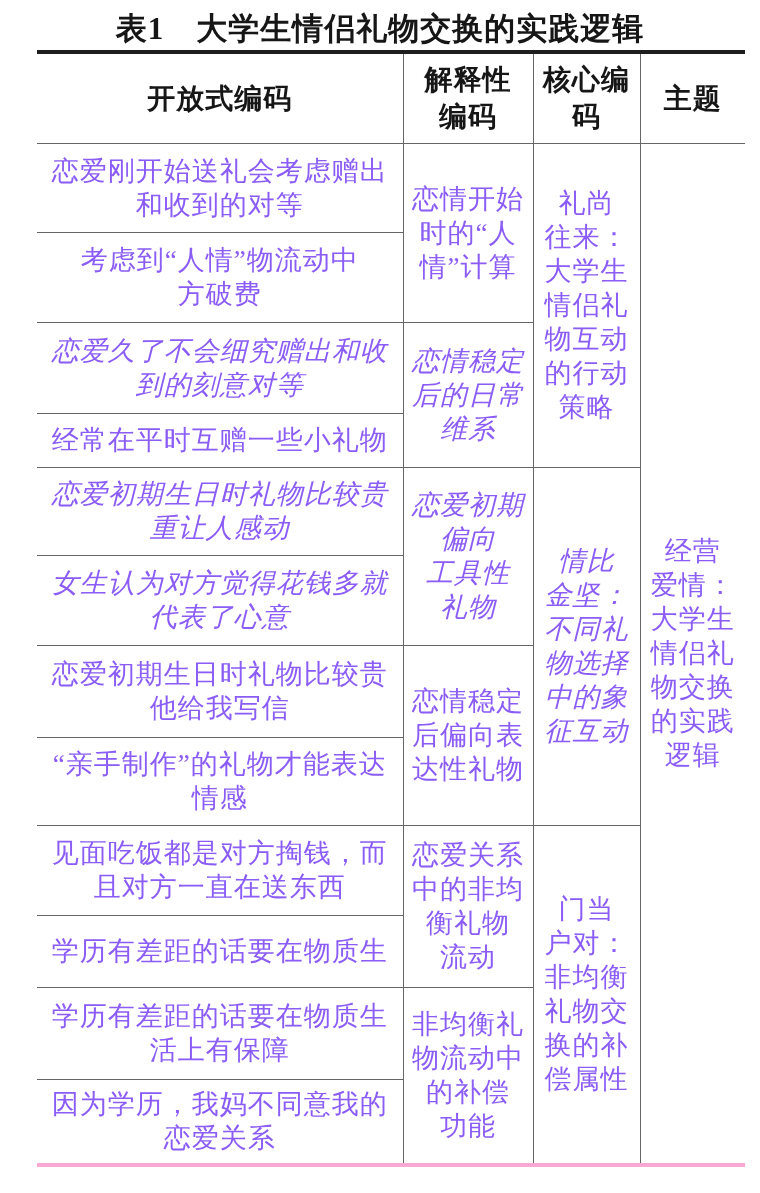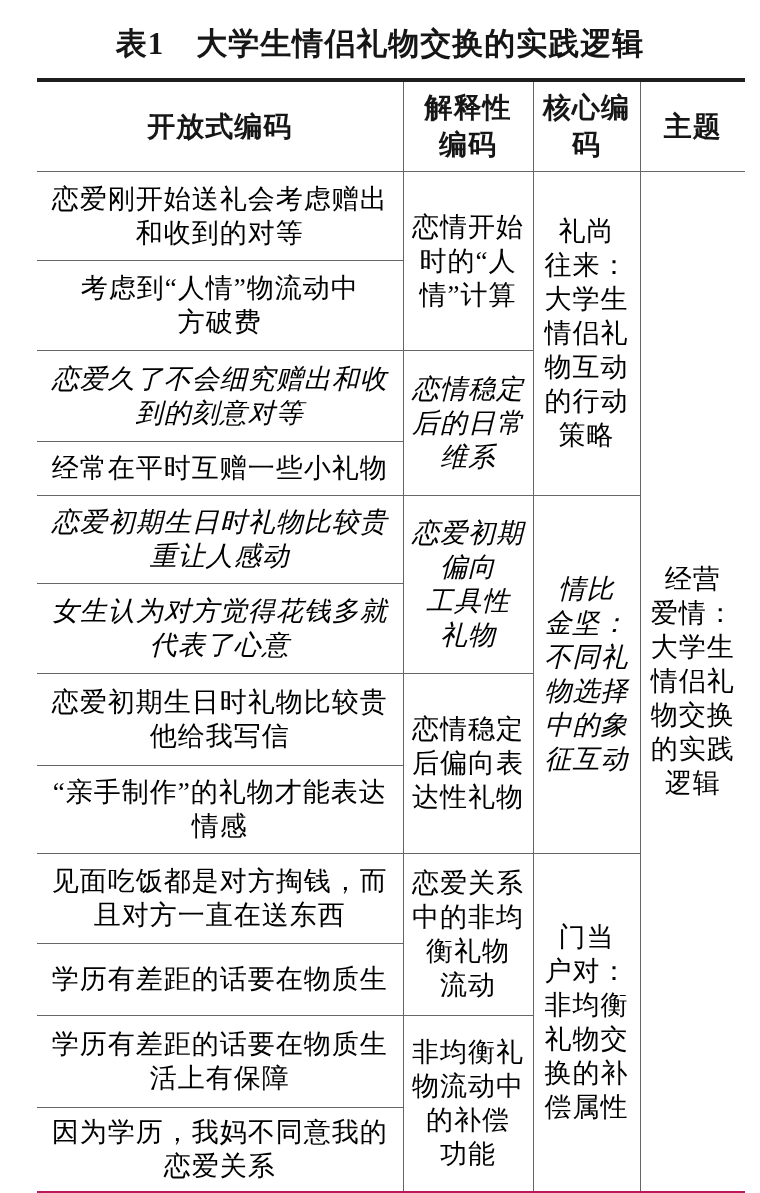--- a/index.html
+++ b/index.html
@@ -10,54 +10,54 @@
   .page {
     position: relative;
     width: 760px;
     height: 1193px;
     background: #ffffff;
     color: #1f1f1f;
     font-family: "Liberation Serif", "DejaVu Serif", serif;
     overflow: hidden;
   }
   .title {
-    padding-top: 23px;
+    padding-top: 8px;
     text-align: center;
     font-size: 31px;
     font-weight: bold;
     letter-spacing: 1px;
     color: #161616;
   }
   .title .title-tag {
     margin-right: 32px;
   }
   table.coding-table {
     border-collapse: collapse;
     table-layout: fixed;
     margin-left: 37px;
-    margin-top: 13px;
+    margin-top: 0;
     width: 708px;
     border-top: 4px solid #1e1e1e;
-    border-bottom: 4px solid #be185d;
+    border-bottom: 4px solid #f9a8d4;
   }
   col.c-open  { width: 366px; }
   col.c-interp{ width: 130px; }
   col.c-core  { width: 107px; }
   col.c-theme { width: 105px; }
 
   th, td {
     border: 1px solid #666;
     text-align: center;
     vertical-align: middle;
     white-space: pre-line;
     padding: 2px 4px;
     font-size: 27px;
     line-height: 34px;
     letter-spacing: 1px;
-    color: #000000;
+    color: #8b5cf6;
     overflow: hidden;
   }
   th {
     font-weight: bold;
     font-size: 28px;
     line-height: 37px;
     color: #161616;
   }
   .col-open  { border-left: none; }
   .col-theme { border-right: none; }

